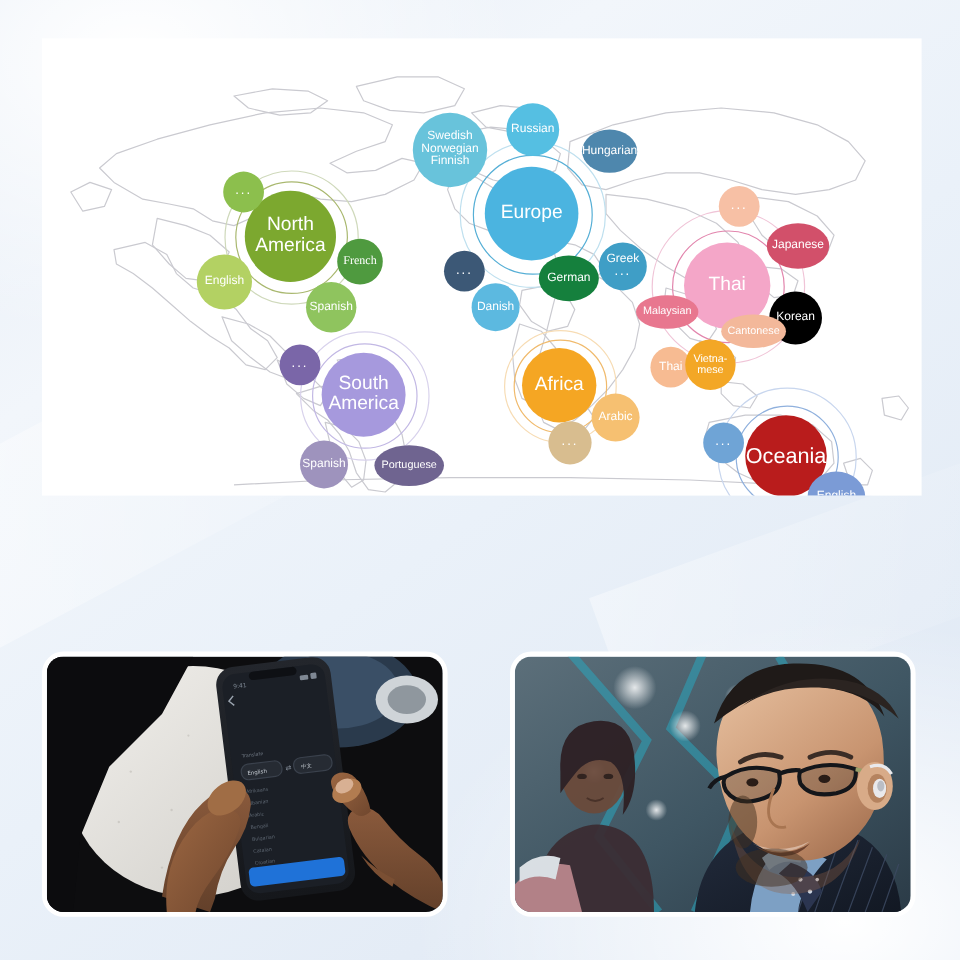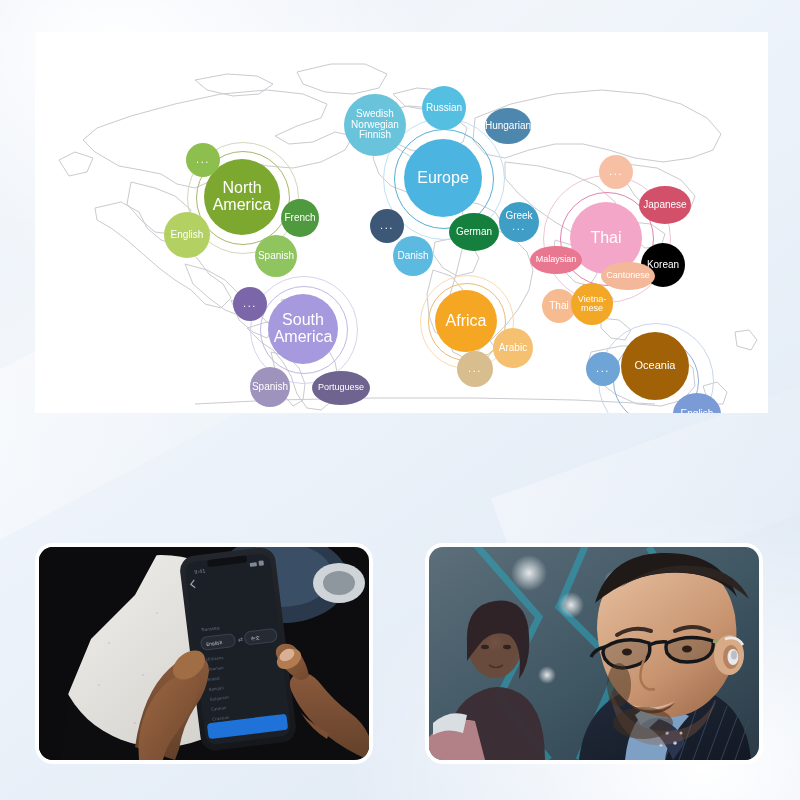--- a/index.html
+++ b/index.html
@@ -126,21 +126,21 @@
       <div class="ring" style="left:161px;top:119px;width:92px;height:92px;border-color:#a9b86f;"></div>
       <div class="bub hub" style="left:169px;top:127px;width:76px;height:76px;background:#7ca82f;">
         <span>North America</span>
       </div>
       <div class="bub lang dots" style="left:151px;top:111px;width:34px;height:34px;background:#8cbf4d;">
         <span>...</span>
       </div>
       <div class="bub lang" style="left:129px;top:180px;width:46px;height:46px;background:#b3d163;">
         <span>English</span>
       </div>
-      <div class="bub lang" style="left:246px;top:167px;width:38px;height:38px;background:#4f9a3f;">
+      <div class="bub lang" style="left:246px;top:167px;width:38px;height:38px;background:#4f9a3f;font-family:Liberation Serif, serif;">
         <span>French</span>
       </div>
       <div class="bub lang" style="left:220px;top:203px;width:42px;height:42px;background:#8fc45e;">
         <span>Spanish</span>
       </div>
     </div>
 
     <div>
       <div class="ring" style="left:348px;top:86px;width:120px;height:120px;border-color:#bfe0ef;"></div>
       <div class="ring" style="left:359px;top:97px;width:98px;height:98px;border-color:#56afd6;"></div>
@@ -227,21 +227,21 @@
         <span>Spanish</span>
       </div>
       <div class="bub lang" style="left:277px;top:339px;width:58px;height:34px;border-radius:50%;background:#6f6490;font-size:9px;">
         <span>Portuguese</span>
       </div>
     </div>
 
     <div>
       <div class="ring" style="left:563px;top:291px;width:114px;height:114px;border-color:#c8d6ee;"></div>
       <div class="ring" style="left:578px;top:306px;width:84px;height:84px;border-color:#8fb0dd;"></div>
-      <div class="bub hub" style="left:586px;top:300px;width:68px;height:68px;background:#a16207;font-size:11px;">
+      <div class="bub hub" style="left:586px;top:314px;width:68px;height:68px;background:#b91c1c;font-size:18px;">
         <span>Oceania</span>
       </div>
       <div class="bub lang dots" style="left:551px;top:320px;width:34px;height:34px;background:#6fa4d6;">
         <span>...</span>
       </div>
       <div class="bub lang" style="left:638px;top:361px;width:48px;height:42px;background:#7b9bd6;">
         <span>English</span>
       </div>
     </div>
 

